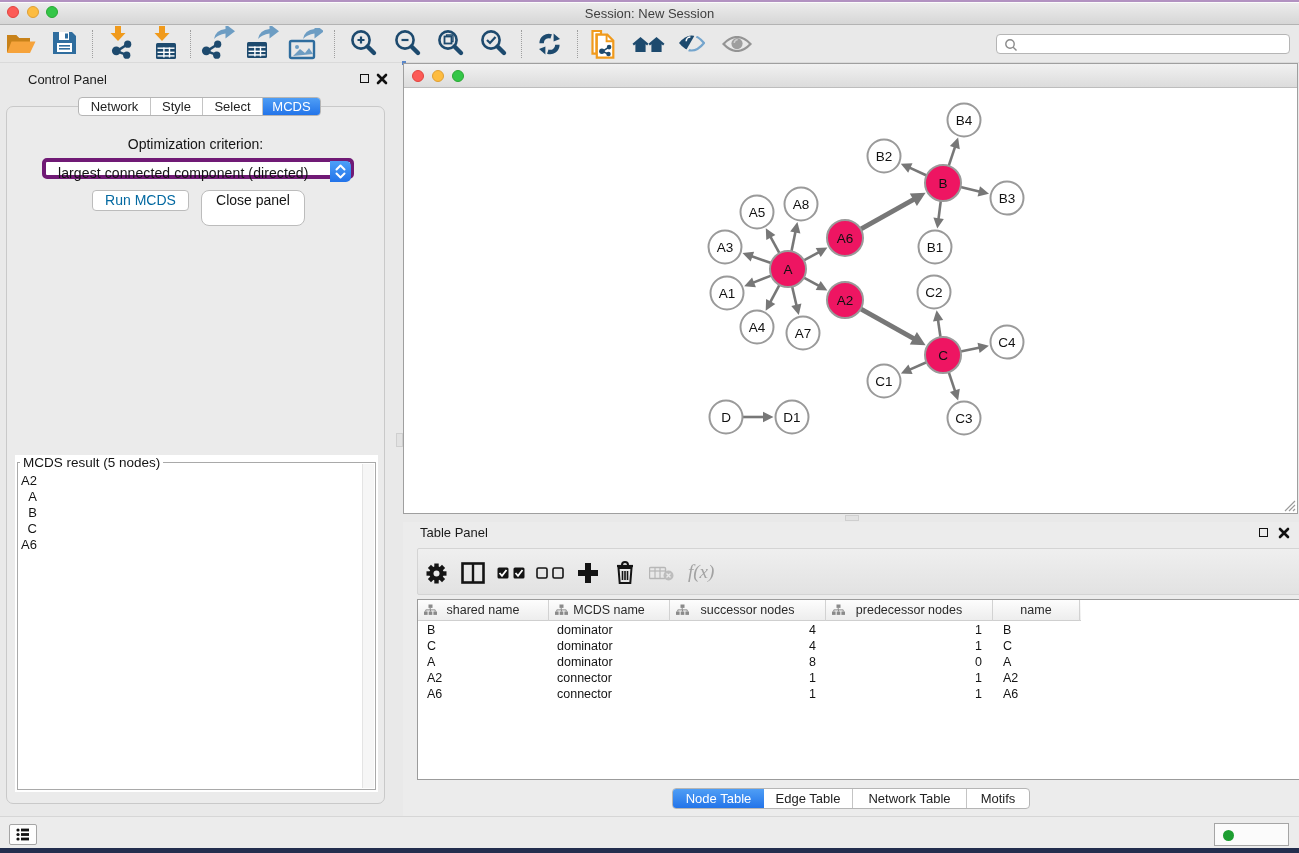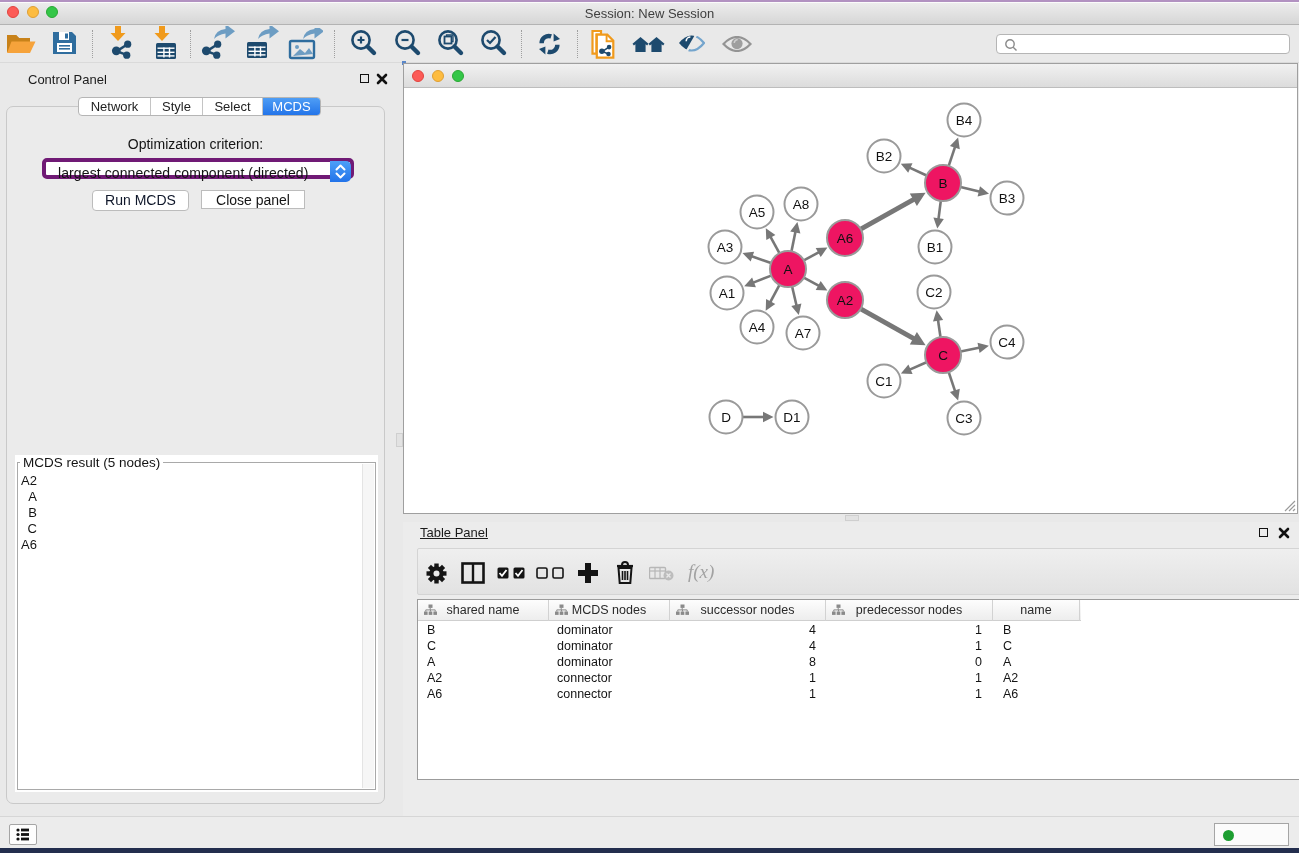--- a/index.html
+++ b/index.html
@@ -188,22 +188,22 @@
   <div class="abs" style="left:42px;top:95px;width:312px;height:21px;background:#fff;border:4px solid #701a75;border-radius:5px;">
     <div class="abs" style="left:12px;top:2.5px;font-size:14px;letter-spacing:0.1px;color:#141414;">largest connected component (directed)</div>
     <div class="abs" style="right:-1px;top:-1px;width:21px;height:21px;border-radius:0 5px 5px 0;background:linear-gradient(#4da0f8,#2273e9);">
       <svg width="21" height="21" viewBox="0 0 21 21">
           <path d="M6.5 8.5 L10.5 4.5 L14.5 8.5" fill="none" stroke="#fff" stroke-width="2" stroke-linejoin="round" stroke-linecap="round"></path>
           <path d="M6.5 12.5 L10.5 16.5 L14.5 12.5" fill="none" stroke="#fff" stroke-width="2" stroke-linejoin="round" stroke-linecap="round"></path>
         </svg>
     </div>
   </div>
 
-  <div class="abs" style="left:92px;top:127px;width:97px;height:21px;background:#fff;border:1px solid #bcbcbc;border-radius:4px;text-align:center;font-size:14px;color:#0f172a;line-height:19px;">Run MCDS</div>
-  <div class="abs" style="left:201px;top:127px;width:104px;height:19px;background:#fff;border:1px solid #bcbcbc;border-radius:0;text-align:center;font-size:14px;color:#141414;line-height:19px;">Close panel</div>
+  <div class="abs" style="left:92px;top:127px;width:97px;height:21px;background:#fff;border:1px solid #bcbcbc;border-radius:4px;text-align:center;font-size:14px;color:#0369a1;line-height:19px;">Run MCDS</div>
+  <div class="abs" style="left:201px;top:127px;width:104px;height:36px;background:#fff;border:1px solid #bcbcbc;border-radius:8px;text-align:center;font-size:14px;color:#141414;line-height:19px;">Close panel</div>
 
   <div class="abs" style="left:15px;top:392px;width:363px;height:337px;background:#fff;text-align:right;">
     <div class="abs" style="left:2px;top:7px;right:2px;bottom:2px;border:1px solid #a9a9a9;"></div>
     <div class="abs" style="left:5px;top:0px;background:#fff;padding:0 3px;font-size:13.5px;color:#141414;">MCDS result (5 nodes)</div>
     <div class="abs" style="left:6px;top:18px;font-size:13px;color:#141414;line-height:16px;">A2<br>A<br>B<br>C<br>A6</div>
     <div class="abs" style="right:4px;top:9px;width:12px;bottom:4px;background:#f6f6f6;border-left:1px solid #e4e4e4;"></div>
   </div>
 </div>
 
 <div class="abs" style="left:396px;top:433px;width:7px;height:14px;background:#e2e2e2;border:1px solid #cfcfcf;"></div>
@@ -299,21 +299,21 @@
       </svg>
     </div>
   <svg class="abs" style="right:1px;bottom:1px;" width="14" height="14" viewBox="0 0 14 14">
       <path d="M13 3 L3 13 M13 7 L7 13 M13 11 L11 13" stroke="#9a9a9a" stroke-width="1.2" fill="none"></path>
     </svg>
 </div>
 
 <div class="abs" style="left:845px;top:515px;width:14px;height:6px;background:#e2e2e2;border:1px solid #cfcfcf;"></div>
 
 <div class="abs" style="left:403px;top:522px;width:896px;height:294px;background:#ececec;">
-  <div class="abs" style="left:17px;top:3px;font-size:13px;color:#1b1b1b;text-decoration:underline;">Table Panel</div>
+  <div class="abs" style="left:17px;top:3px;font-size:13px;color:#1b1b1b;">Table Panel</div>
   <div class="abs" style="left:856px;top:6px;width:9px;height:9px;border:1.6px solid #111;"></div>
   <svg class="abs" style="left:875px;top:5px;" width="12" height="12" viewBox="0 0 12 12">
       <path d="M2 2 L10 10 M10 2 L2 10" stroke="#111" stroke-width="2.6" stroke-linecap="round"></path>
     </svg>
 
   <div id="tabletoolbar" class="abs" style="left:14px;top:26px;width:1268px;height:47px;background:linear-gradient(#efefef,#e2e2e2);border:1px solid #d4d4d4;border-radius:2px;">
       <svg class="abs" style="left:8px;top:14px" width="21" height="21" viewBox="0 0 21 21">
         <g fill="#141414" transform="translate(10.5,10.5)">
           <rect x="-2.2" y="-10" width="4.4" height="6" transform="rotate(0 0 0)"></rect>
           <rect x="-2.2" y="-10" width="4.4" height="6" transform="rotate(45 0 0)"></rect>
@@ -395,21 +395,21 @@
             <svg width="13" height="12" viewBox="0 0 13 12">
               <g fill="#8a8a8a">
                 <rect x="4.5" y="0.5" width="4" height="3.4"></rect>
                 <rect x="0" y="7.5" width="3.6" height="3.4"></rect>
                 <rect x="4.7" y="7.5" width="3.6" height="3.4"></rect>
                 <rect x="9.4" y="7.5" width="3.6" height="3.4"></rect>
                 <path d="M6.2 3.9 v2 M1.8 7.5 v-1.6 h9.4 v1.6 M6.5 5.9 v1.6" stroke="#8a8a8a" stroke-width="1" fill="none"></path>
               </g>
             </svg>
           </div>
-          <div style="text-align:center;font-size:12.5px;color:#2a2a2a;margin-top:3px;">MCDS nodes</div>
+          <div style="text-align:center;font-size:12.5px;color:#2a2a2a;margin-top:3px;">MCDS name</div>
         </div>
         <div class="abs" style="left:252px;top:0;width:156px;height:21px;border-right:1px solid #d2d2d2;">
           <div class="abs" style="left:6px;top:4px;">
             <svg width="13" height="12" viewBox="0 0 13 12">
               <g fill="#8a8a8a">
                 <rect x="4.5" y="0.5" width="4" height="3.4"></rect>
                 <rect x="0" y="7.5" width="3.6" height="3.4"></rect>
                 <rect x="4.7" y="7.5" width="3.6" height="3.4"></rect>
                 <rect x="9.4" y="7.5" width="3.6" height="3.4"></rect>
                 <path d="M6.2 3.9 v2 M1.8 7.5 v-1.6 h9.4 v1.6 M6.5 5.9 v1.6" stroke="#8a8a8a" stroke-width="1" fill="none"></path>
@@ -466,20 +466,26 @@
       </div>
       <div class="abs" style="left:0;top:86px;width:663px;height:16px;font-size:12.5px;color:#141414;">
 <div class="abs" style="left:9px;top:1px;">A6</div>
         <div class="abs" style="left:139px;top:1px;">connector</div>
 <div class="abs" style="left:252px;top:1px;width:146px;text-align:right;">1</div>
 <div class="abs" style="left:408px;top:1px;width:156px;text-align:right;">1</div>
 <div class="abs" style="left:585px;top:1px;">A6</div>
       </div>
     </div>
 
+  <div class="abs" style="left:269px;top:266px;height:21px;display:flex;border:1px solid #b5b5b5;border-radius:4px;overflow:hidden;background:#fff;font-size:13px;font-weight:400;">
+    <div style="width:91px;background:linear-gradient(#4f9ef5,#2374e9);display:flex;align-items:center;justify-content:center;color:#fff;">Node Table</div>
+    <div style="width:89px;border-right:1px solid #c4c4c4;display:flex;align-items:center;justify-content:center;color:#222;">Edge Table</div>
+    <div style="width:114px;border-right:1px solid #c4c4c4;display:flex;align-items:center;justify-content:center;color:#222;">Network Table</div>
+    <div style="width:62px;display:flex;align-items:center;justify-content:center;color:#222;">Motifs</div>
+  </div>
 </div>
 
 <div class="abs" style="left:0;top:816px;width:1299px;height:33px;background:#ececec;border-top:1px solid #d6d6d6;">
   <div class="abs" style="left:9px;top:7px;width:28px;height:21px;background:#fdfdfd;border:1px solid #a5a5a5;border-radius:2px;">
     <svg width="26" height="19" viewBox="0 0 26 19">
         <g fill="#111">
           <circle cx="8" cy="5" r="1.6"></circle>
           <circle cx="8" cy="9.5" r="1.6"></circle>
           <circle cx="8" cy="14" r="1.6"></circle>
           <rect x="11" y="3.6" width="8" height="2.8"></rect>

